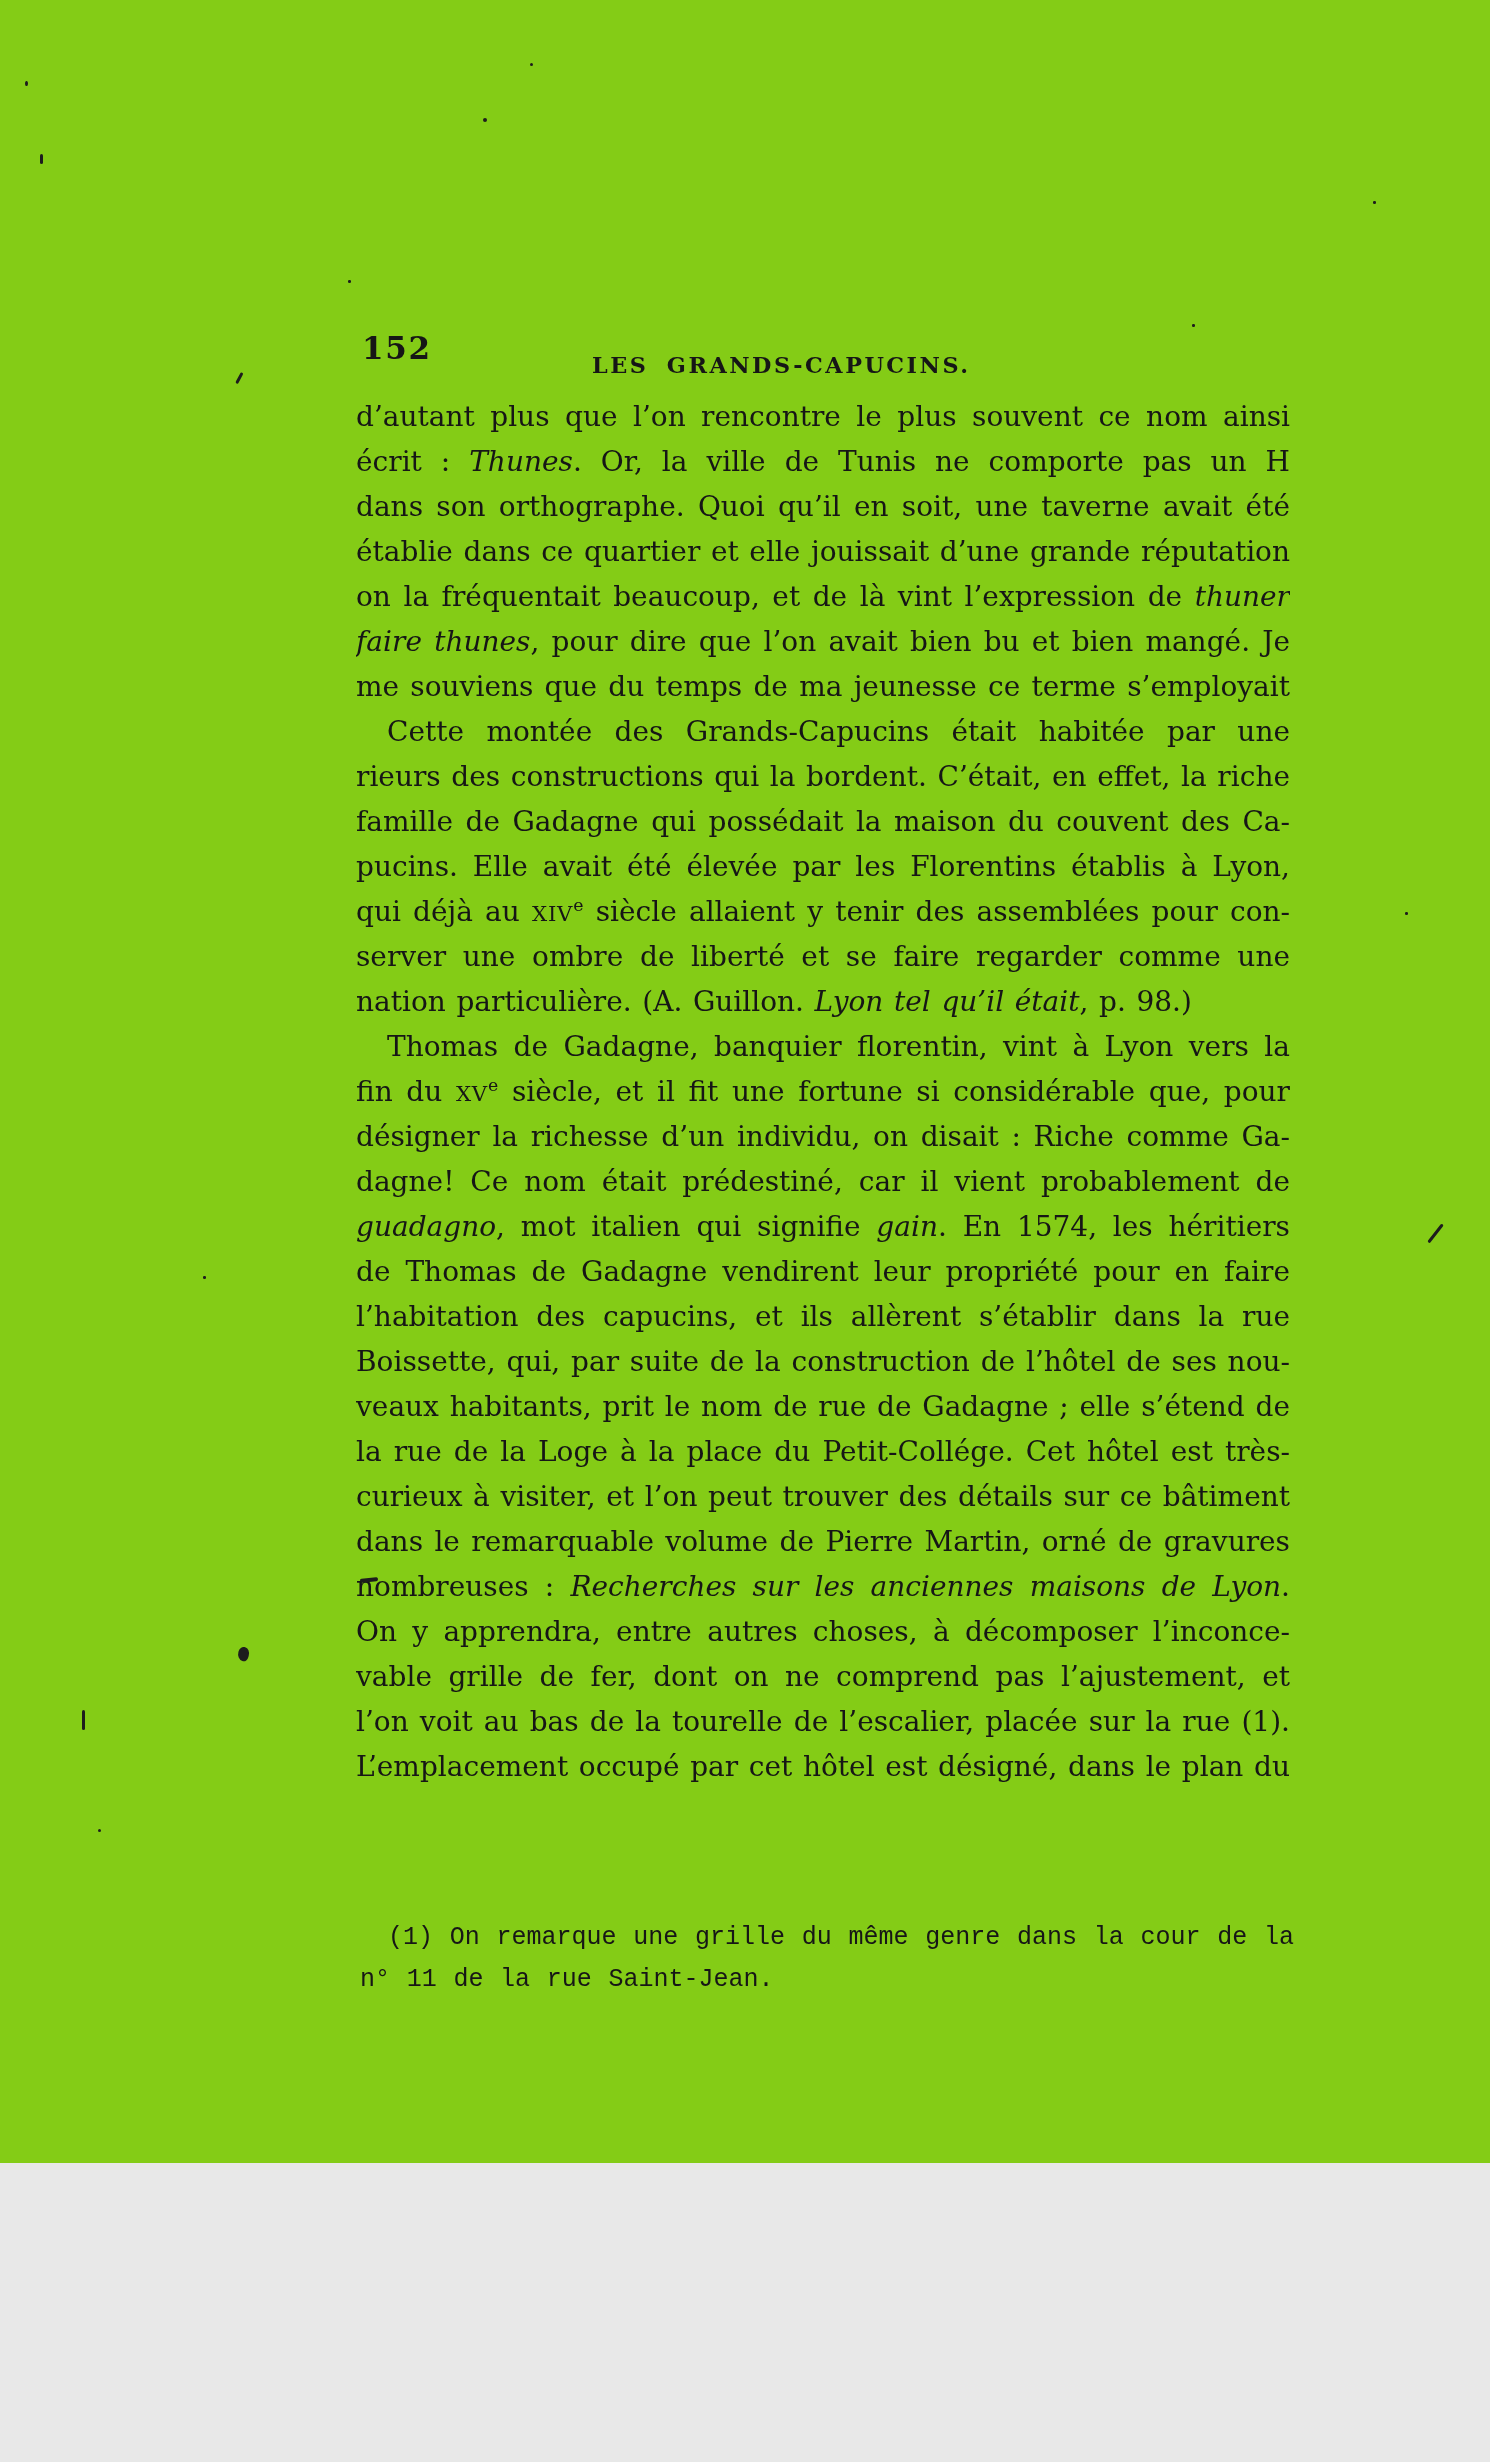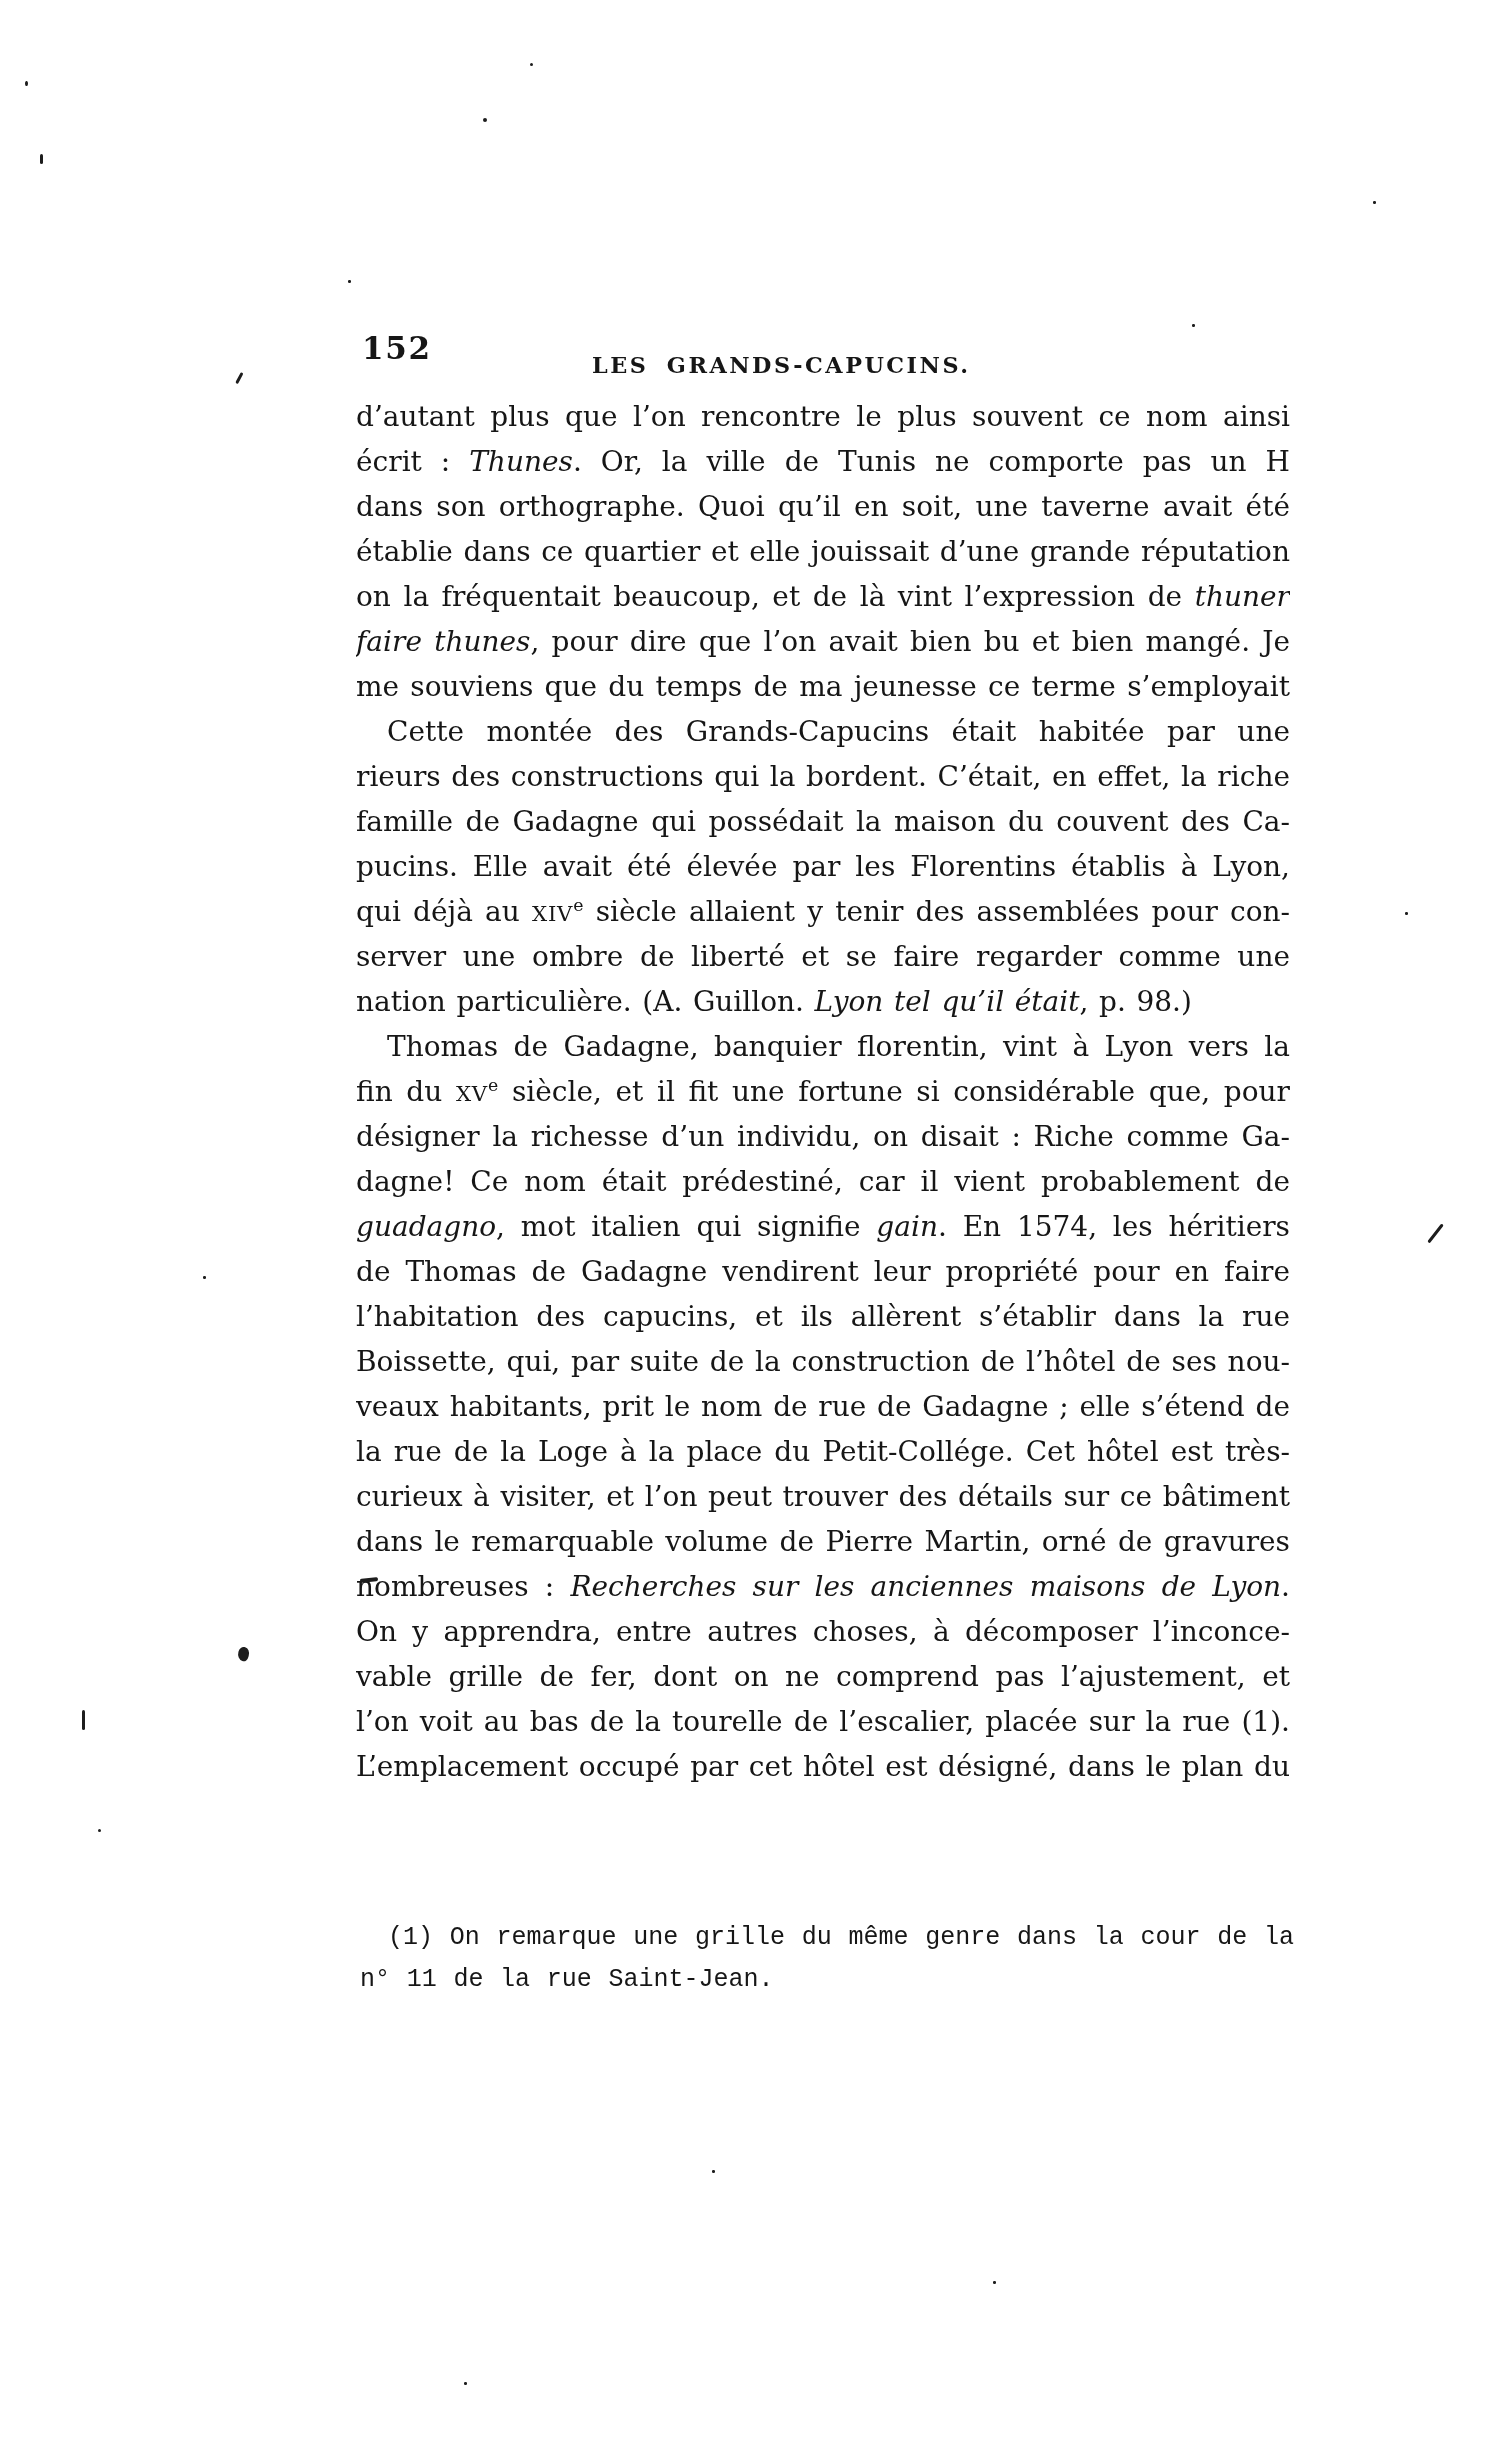--- a/index.html
+++ b/index.html
@@ -1,19 +1,19 @@
 <!DOCTYPE html>
 <html style="font-size:13.2px"><head>
 <meta charset="utf-8">
 <style>
   html,body{margin:0;padding:0;background:#e8e8e8;}
   .page{
     position:relative;
-    width:1491px;height:2462px;
-    background:#ffffff;
+    width:1491px;height:2163px;
+    background:#84cc16;
     font-family:"DejaVu Serif","Liberation Serif",serif;
     color:#161616;
     overflow:hidden;
   }
   .page-number{
     position:absolute;left:362px;top:330px;
     font-size:31px;font-weight:bold;letter-spacing:1.7px;
   }
   .running-title{
     position:absolute;left:592px;top:336px;

